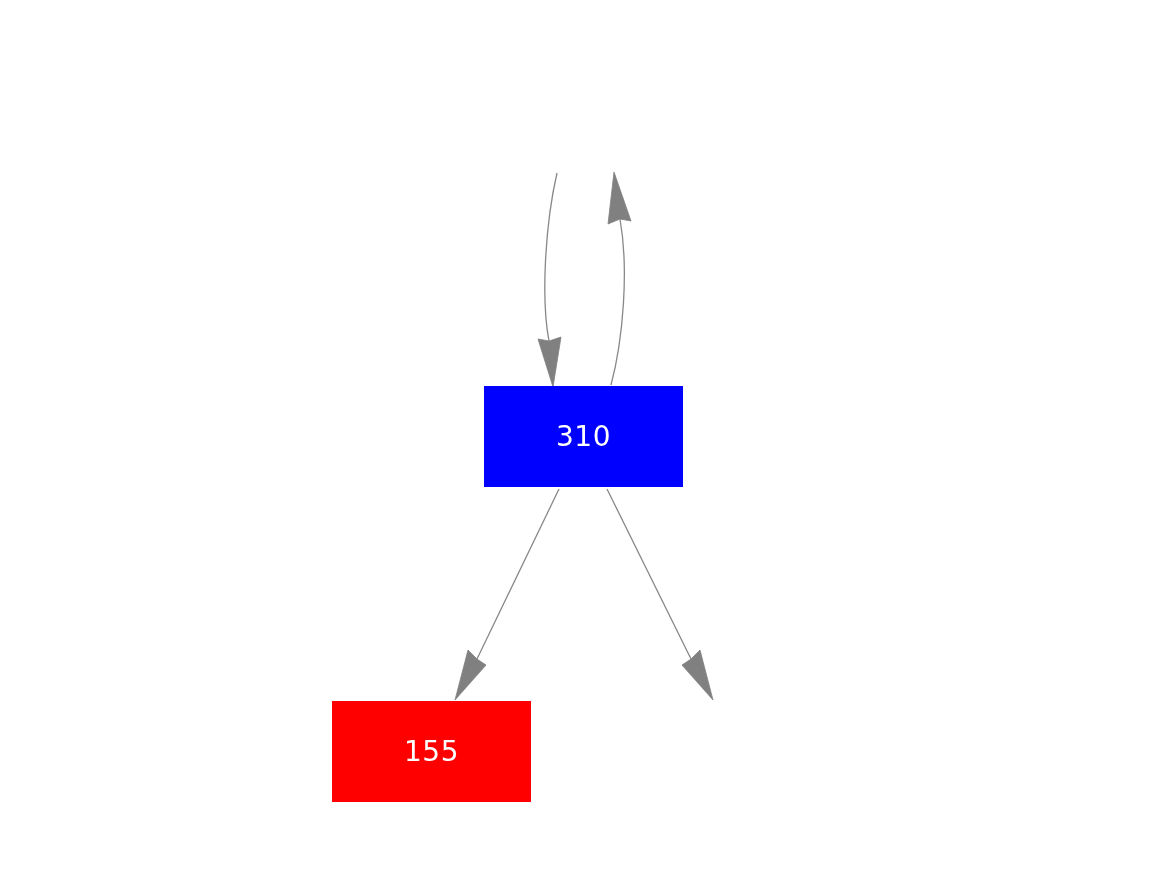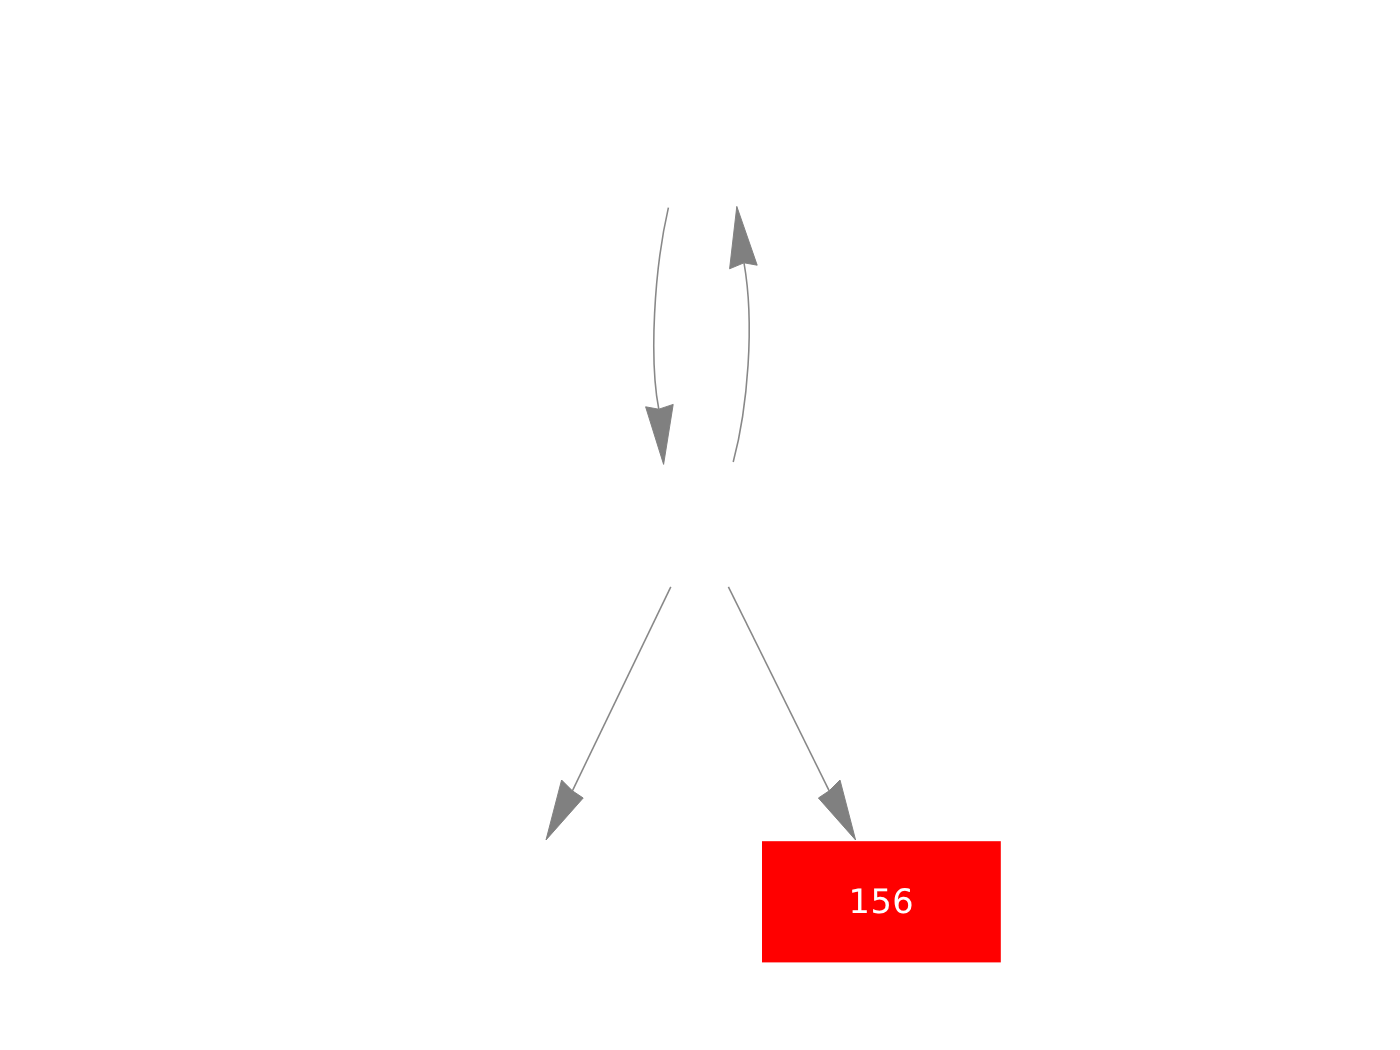--- a/index.html
+++ b/index.html
@@ -64,19 +64,22 @@
       <path d="M477,659 L486,665 L455,700 L468,650 Z" fill="#808080" stroke="#808080" stroke-width="0.8"></path>
     </g>
 
     <g>
       <path d="M607,489 L691,659" fill="none" stroke="#888888" stroke-width="1.3"></path>
       <path d="M691,659 L682,665 L713,700 L700,650 Z" fill="#808080" stroke="#808080" stroke-width="0.8"></path>
     </g>
   </svg>
 
 
+  <div class="node" style="left:484px; top:386px; width:199px; height:101px; background:#0000ff;">
+    <span class="node-label">310</span>
+  </div>
 
+  <div class="node" style="left:332px; top:701px; width:199px; height:101px; background:#ff0000;">
+    <span class="node-label">155</span>
+  </div>
 
-  <div class="node" style="left:635px; top:701px; width:199px; height:101px; background:#ff0000;">
-    <span class="node-label">156</span>
-  </div>
 
 </div>
 
 </body></html>

